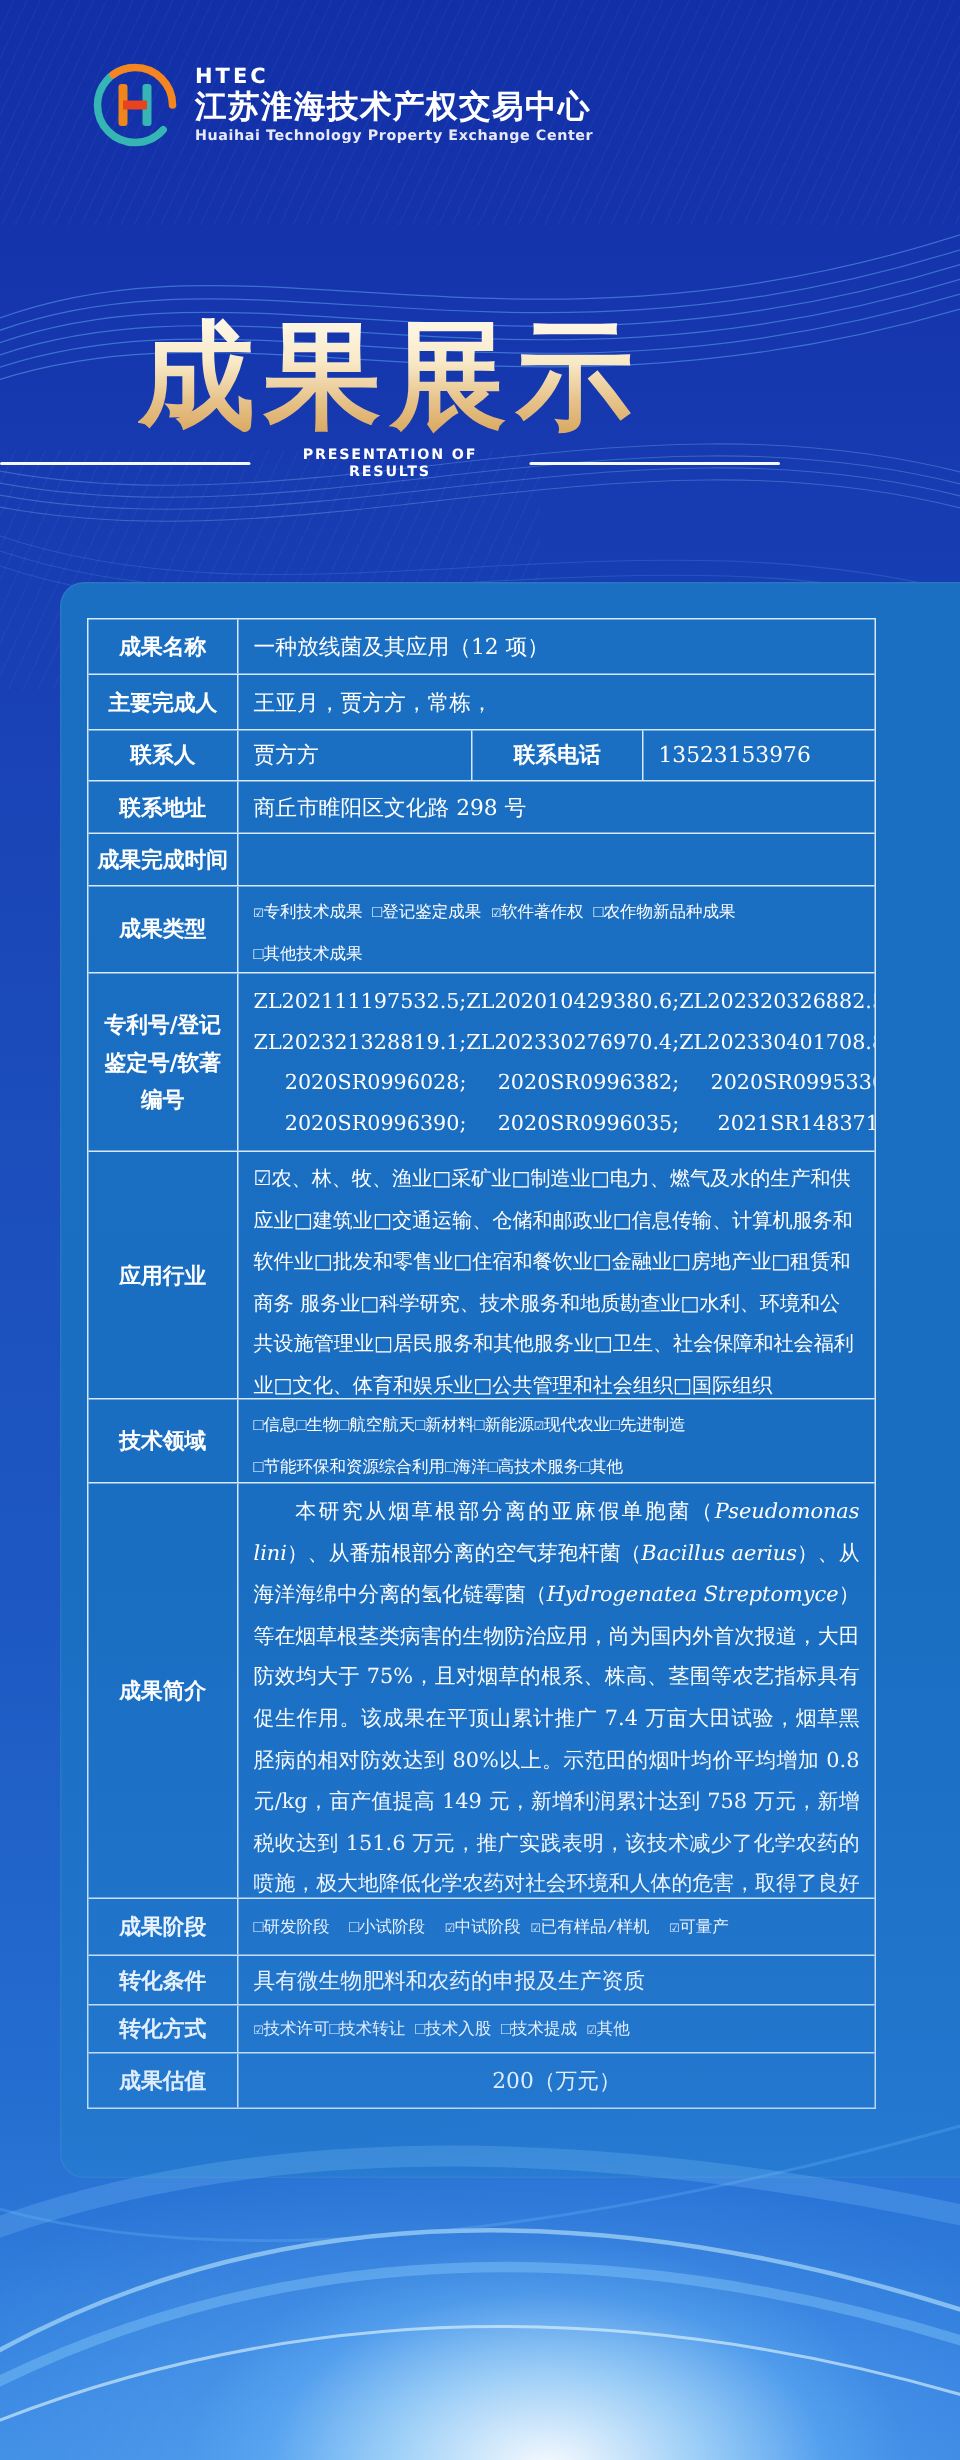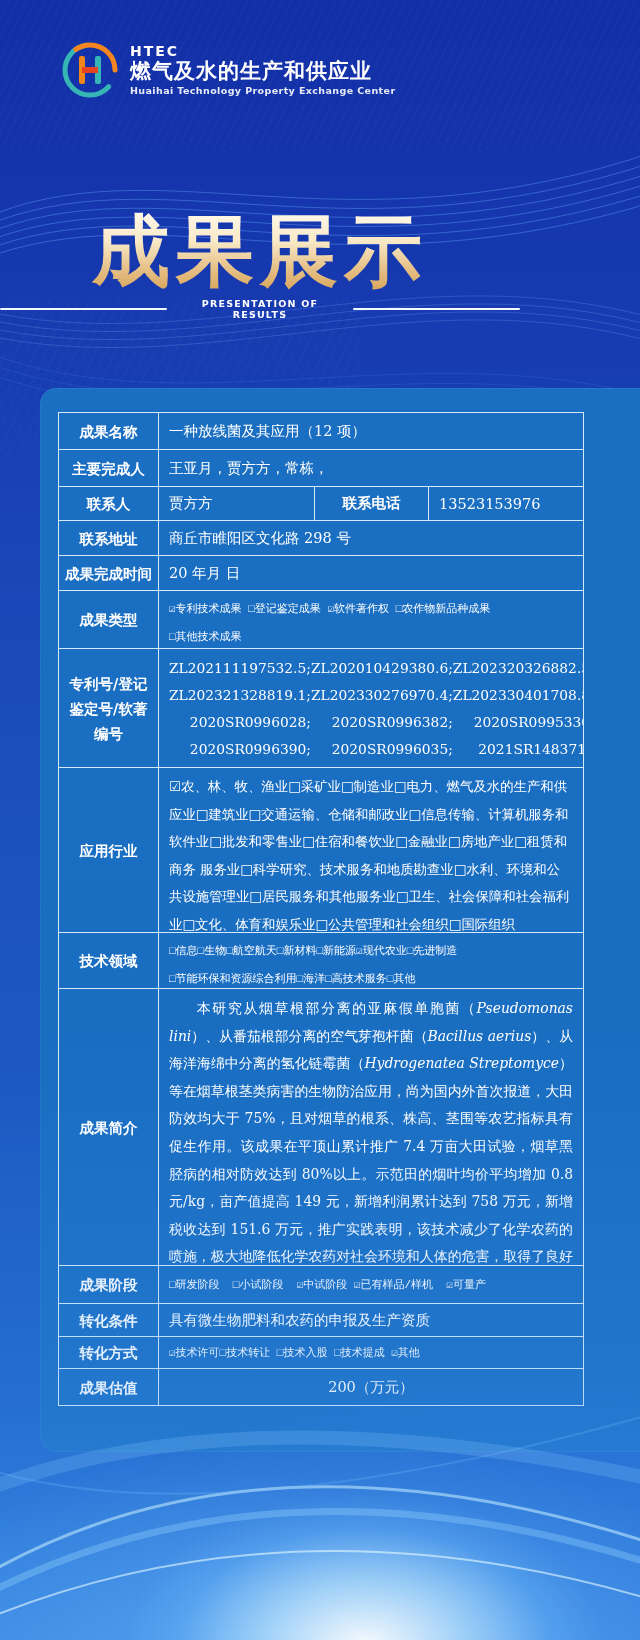--- a/index.html
+++ b/index.html
@@ -119,21 +119,21 @@
 <div class="logo-row">
   <svg class="logo-mark" viewBox="0 0 60 60">
     <circle cx="30" cy="30" r="25" fill="none" stroke="#35b6b4" stroke-width="5" stroke-dasharray="95 62" stroke-dashoffset="-18" stroke-linecap="round"></circle>
     <circle cx="30" cy="30" r="25" fill="none" stroke="#f5851f" stroke-width="5" stroke-dasharray="55 102" stroke-dashoffset="55" stroke-linecap="round"></circle>
     <rect x="19" y="16" width="6" height="28" rx="2" fill="#f08519"></rect>
     <rect x="35" y="16" width="6" height="28" rx="2" fill="#35b6b4"></rect>
     <rect x="22" y="27" width="16" height="6" fill="#e8431f"></rect>
   </svg>
   <div class="logo-text">
     <div class="logo-abbr">HTEC</div>
-    <div class="logo-cn">燃气及水的生产和供应业</div>
+    <div class="logo-cn">江苏淮海技术产权交易中心</div>
     <div class="logo-en">Huaihai Technology Property Exchange Center</div>
   </div>
 </div>
 
 <div class="title-block">
   <div class="main-title">成果展示</div>
   <div class="subtitle-row">
     <div class="subtitle-line"></div>
     <div class="subtitle-text">PRESENTATION OF RESULTS</div>
     <div class="subtitle-line"></div>
@@ -161,21 +161,20 @@
       <div class="t-value">13523153976</div>
     </div>
 
     <div class="t-row h35">
       <div class="t-label">联系地址</div>
       <div class="t-value">商丘市睢阳区文化路 298 号</div>
     </div>
 
     <div class="t-row h35">
       <div class="t-label">成果完成时间</div>
-      <div class="t-value">20 年月  日</div>
     </div>
 
     <div class="t-row h58">
       <div class="t-label">成果类型</div>
       <div class="t-value multiline checks">☑专利技术成果 □登记鉴定成果 ☑软件著作权 □农作物新品种成果
 □其他技术成果</div>
     </div>
 
     <div class="t-row h119">
       <div class="t-label">专利号/登记鉴定号/软著编号</div>

